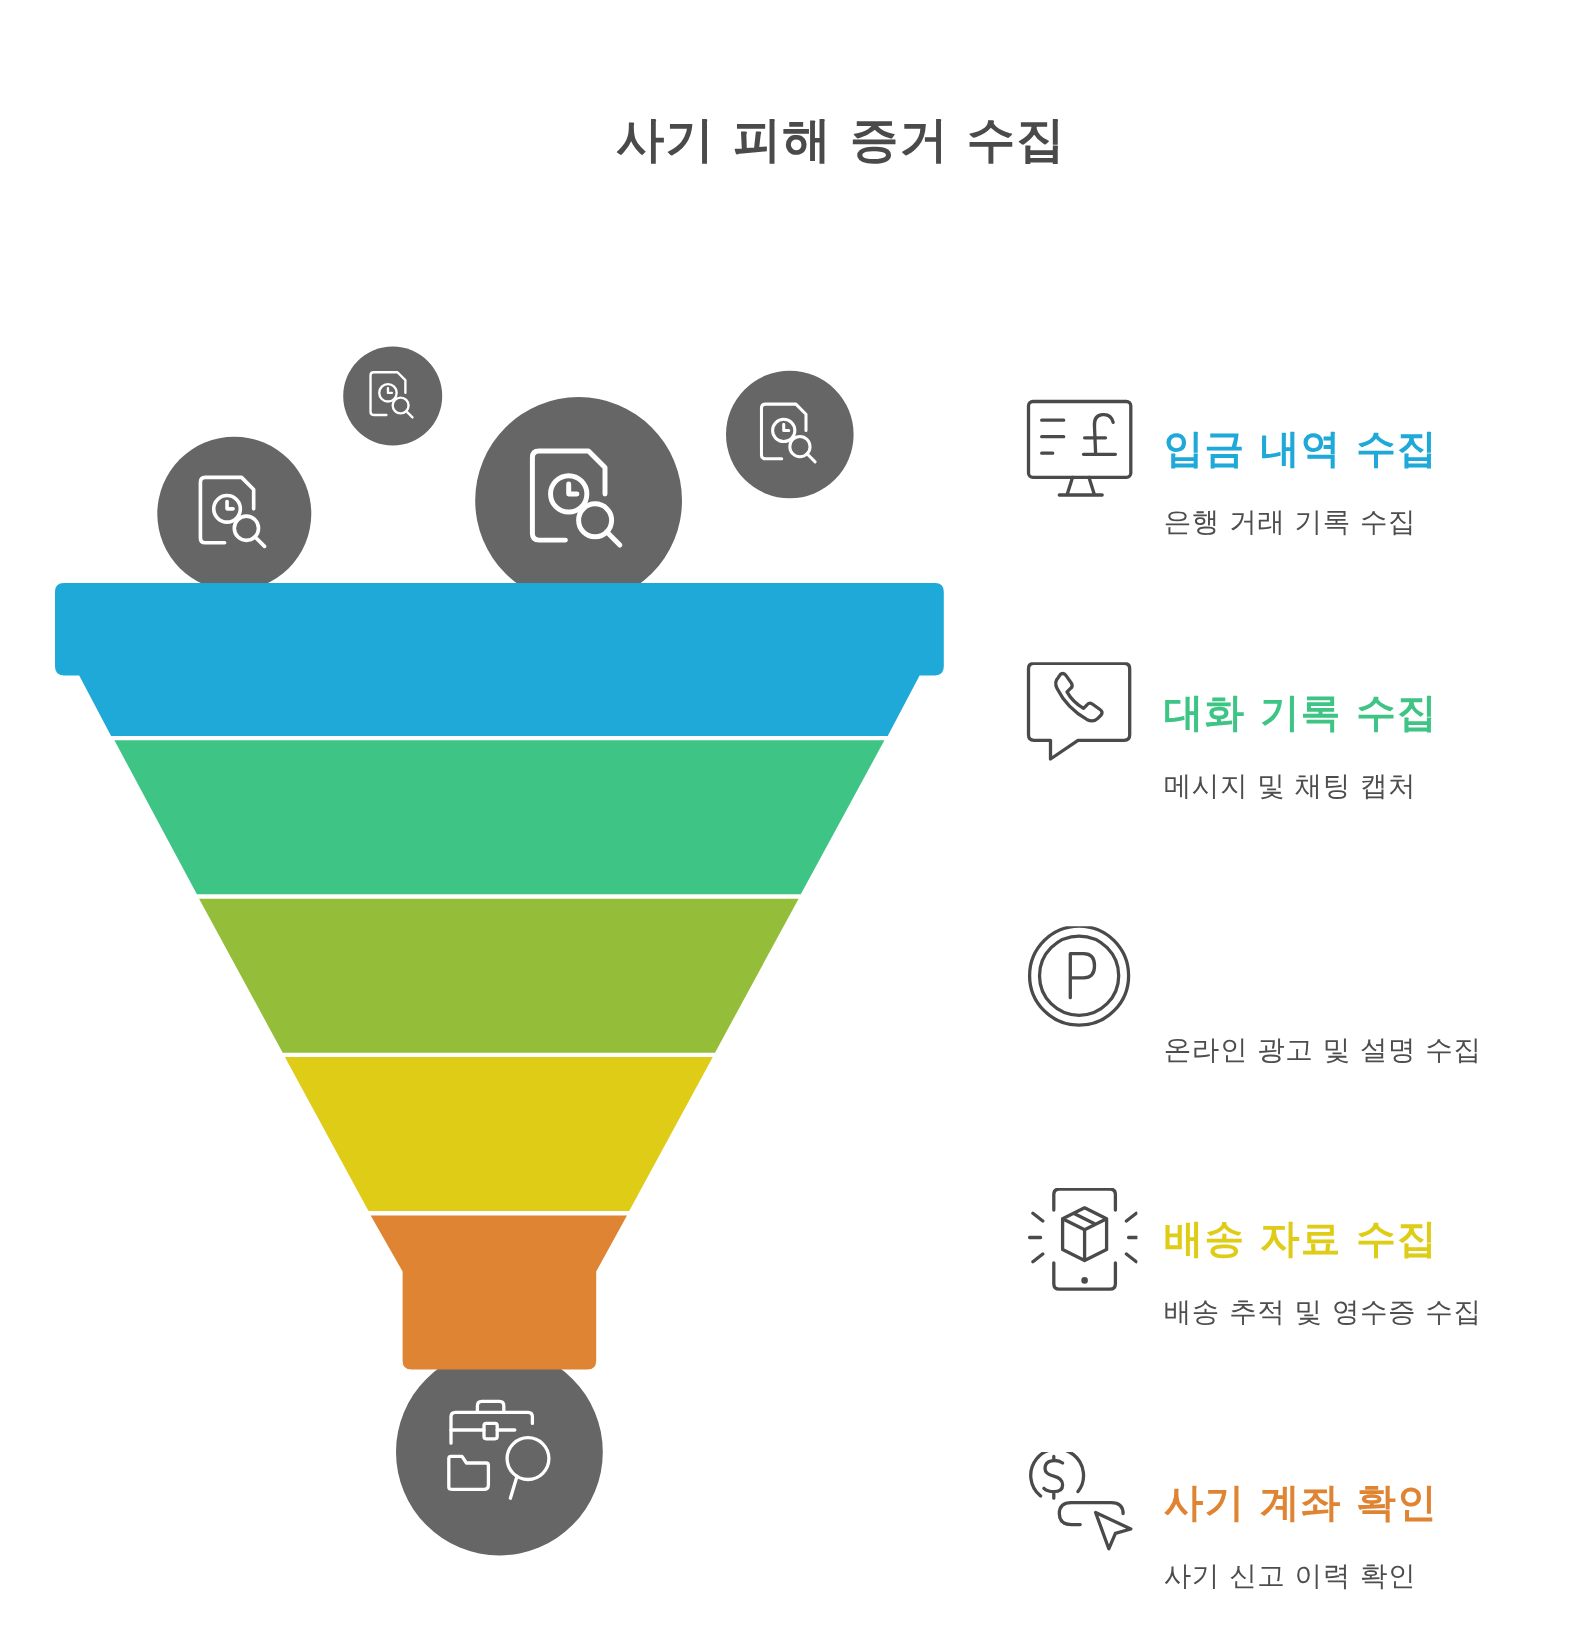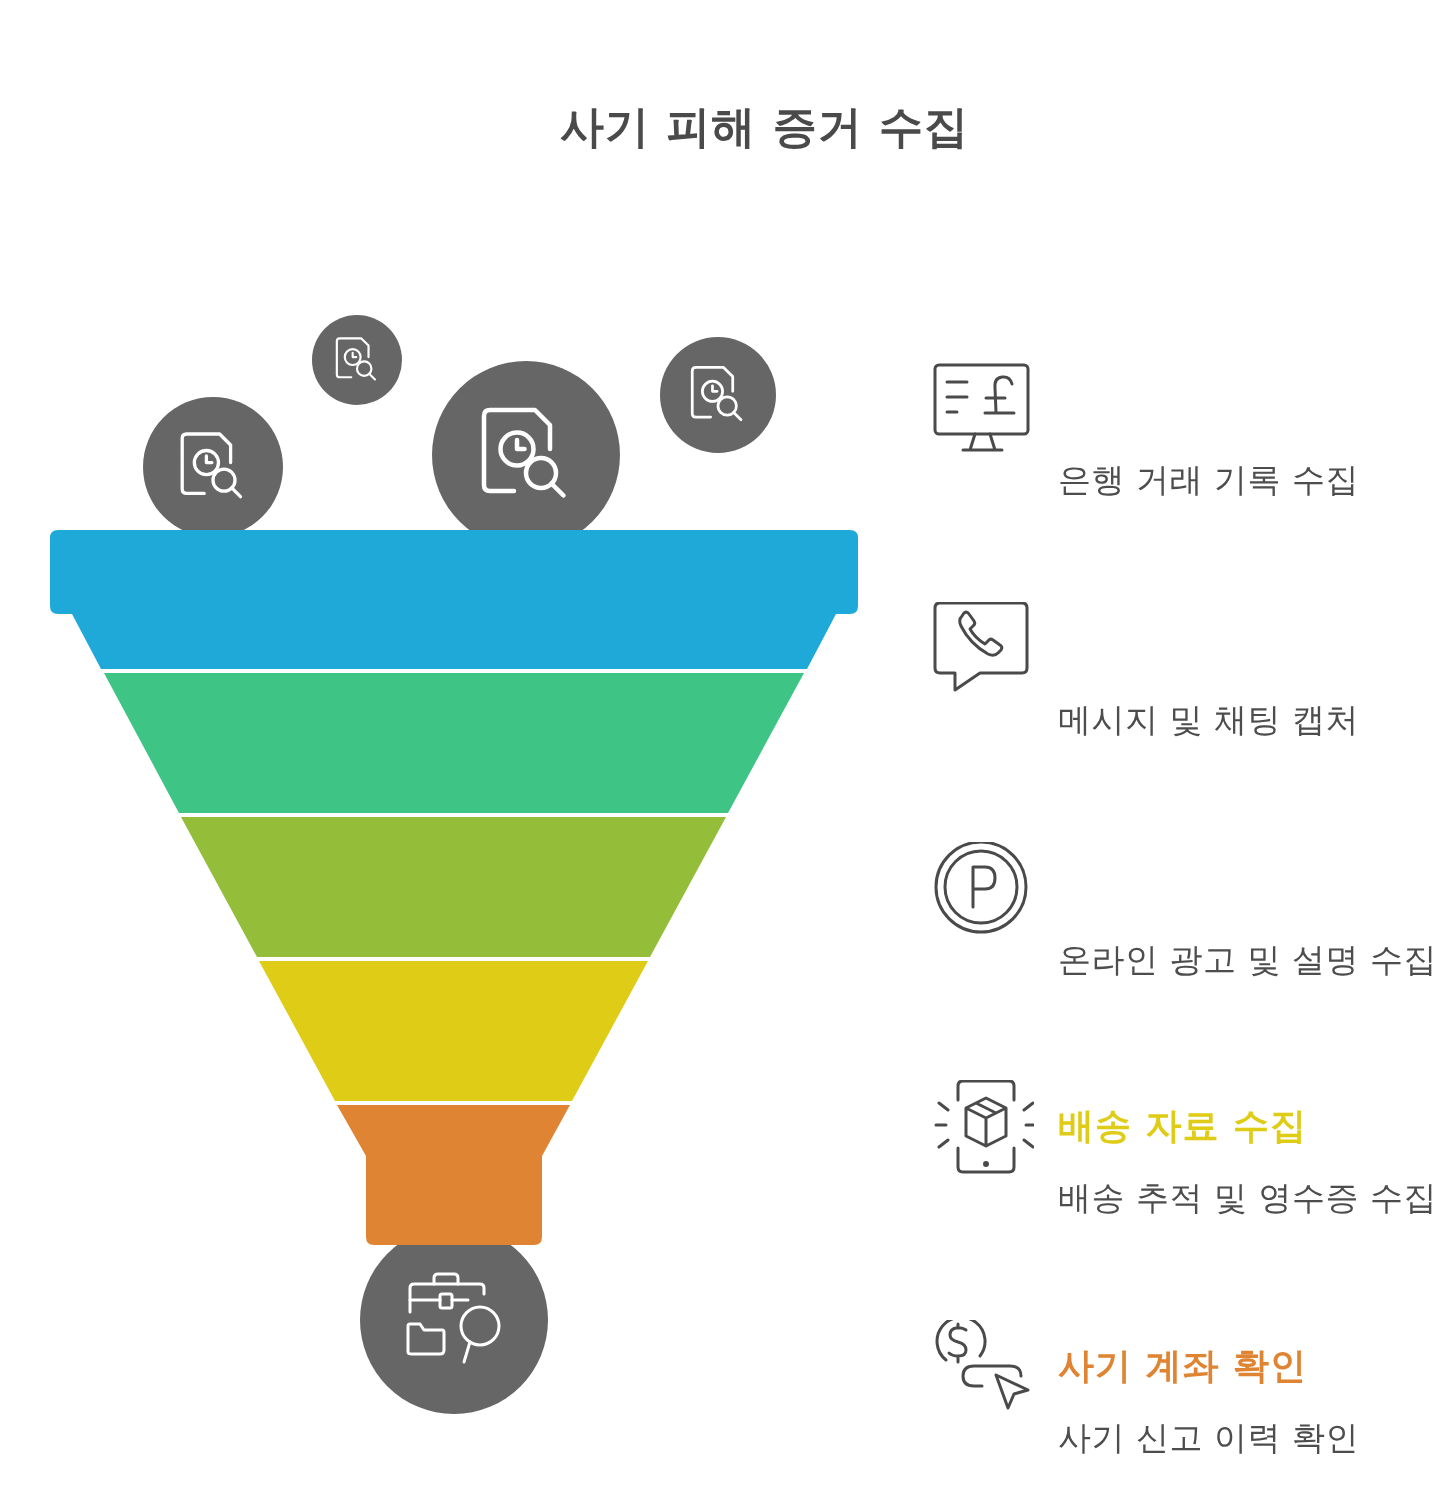--- a/index.html
+++ b/index.html
@@ -6,21 +6,21 @@
   body { width: 1439px; height: 1495px; position: relative; overflow: hidden;
          font-family: "DejaVu Sans", "Liberation Sans", sans-serif; }
   .title { position: absolute; left: 0; width: 1293px; top: 98px; text-align: center;
            padding-left: 236px; box-sizing: border-box;
            font-size: 44px; font-weight: bold; color: #4a4a4a; letter-spacing: 1px; }
   svg.funnel { position: absolute; left: 0; top: 0; }
   .item { position: absolute; left: 930px; width: 500px; height: 140px; }
   .item .icon { position: absolute; left: 0; top: 0; width: 104px; height: 104px; }
   .item .heading { position: absolute; left: 128px; top: 22px; font-size: 36px; font-weight: bold;
                    white-space: nowrap; letter-spacing: 1px; }
-  .item .desc { position: absolute; left: 128px; top: 96px; font-size: 33px; color: #4d4d4d;
+  .item .desc { position: absolute; left: 128px; top: 96px; font-size: 25px; color: #4d4d4d;
                 white-space: nowrap; letter-spacing: 0.5px; }
 </style>
 </head>
 <body>
 
 <div class="title">사기 피해 증거 수집</div>
 
 <svg class="funnel" width="900" height="1495" viewBox="0 0 900 1495">
   <defs>
     <g id="doc-search" fill="none" stroke="#ffffff" stroke-width="3" stroke-linecap="round" stroke-linejoin="round">
@@ -71,30 +71,32 @@
 
 <div class="item" style="top:362px;">
   <svg class="icon" viewBox="0 0 104 104">
     <g fill="none" stroke="#4a4a4a" stroke-width="3" stroke-linecap="round" stroke-linejoin="round">
       <rect x="5" y="3" width="93" height="69" rx="4"></rect>
       <path d="M45,72 L40,88 M60,72 L65,88 M33,88 H72"></path>
       <path d="M17,20 H37 M17,35 H37 M17,50 H27"></path>
       <path d="M82,22 Q80,14 72,15 Q64,16 65,26 L66,50 M56,36 H75 M55,51 H84"></path>
     </g>
   </svg>
+  <div class="heading" style="color:#1FA9D8;">입금 내역 수집</div>
   <div class="desc">은행 거래 기록 수집</div>
 </div>
 
 <div class="item" style="top:602px;">
   <svg class="icon" viewBox="0 0 104 104">
     <g fill="none" stroke="#4a4a4a" stroke-width="3" stroke-linecap="round" stroke-linejoin="round">
       <path d="M10,1 H92 Q97,1 97,6 V66 Q97,71 92,71 H50 L25,88 V71 H10 Q5,71 5,66 V6 Q5,1 10,1 Z"></path>
       <path d="M32,14 Q28,18 31,24 Q40,42 58,52 Q64,55 68,51 L71,48 Q73,45 70,43 L63,38 Q60,36 58,39 L55,42 Q45,36 40,27 L43,24 Q46,22 44,19 L39,12 Q37,9 34,11 Z"></path>
     </g>
   </svg>
+  <div class="heading" style="color:#3EC585;">대화 기록 수집</div>
   <div class="desc">메시지 및 채팅 캡처</div>
 </div>
 
 <div class="item" style="top:842px;">
   <svg class="icon" viewBox="0 0 104 104">
     <g fill="none" stroke="#4a4a4a" stroke-width="3" stroke-linecap="round" stroke-linejoin="round">
       <circle cx="51" cy="45" r="45"></circle>
       <circle cx="51" cy="45" r="36"></circle>
       <path d="M43,65 V25 H55 Q65,25 65,36 Q65,47 55,47 H43"></path>
     </g>

